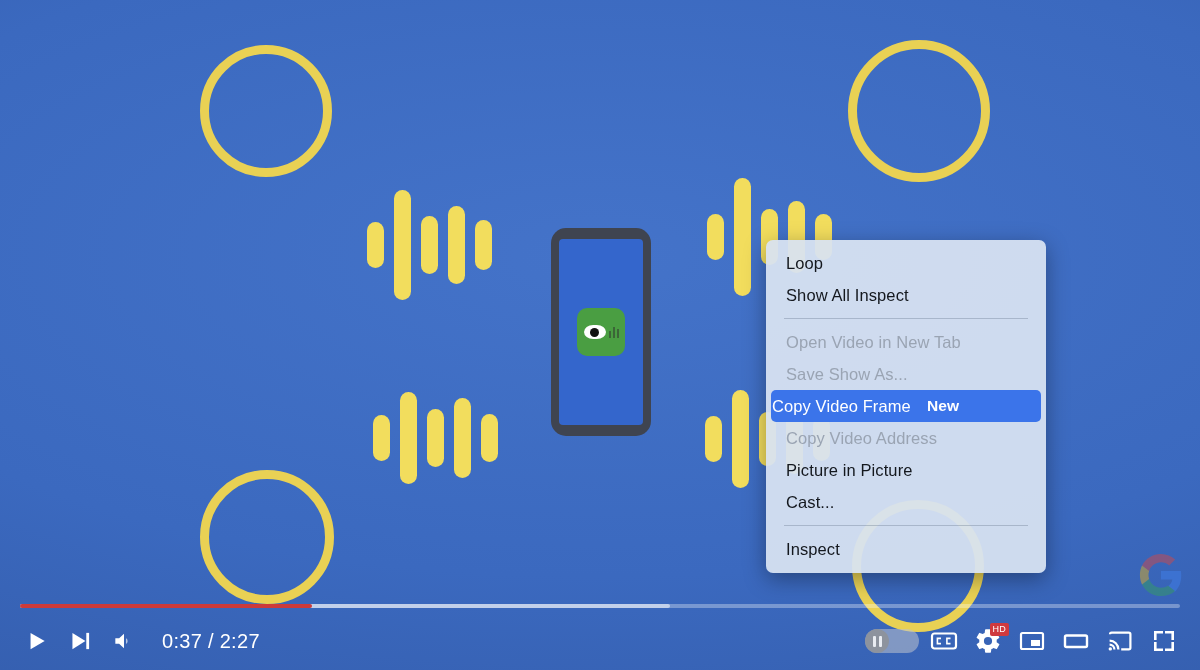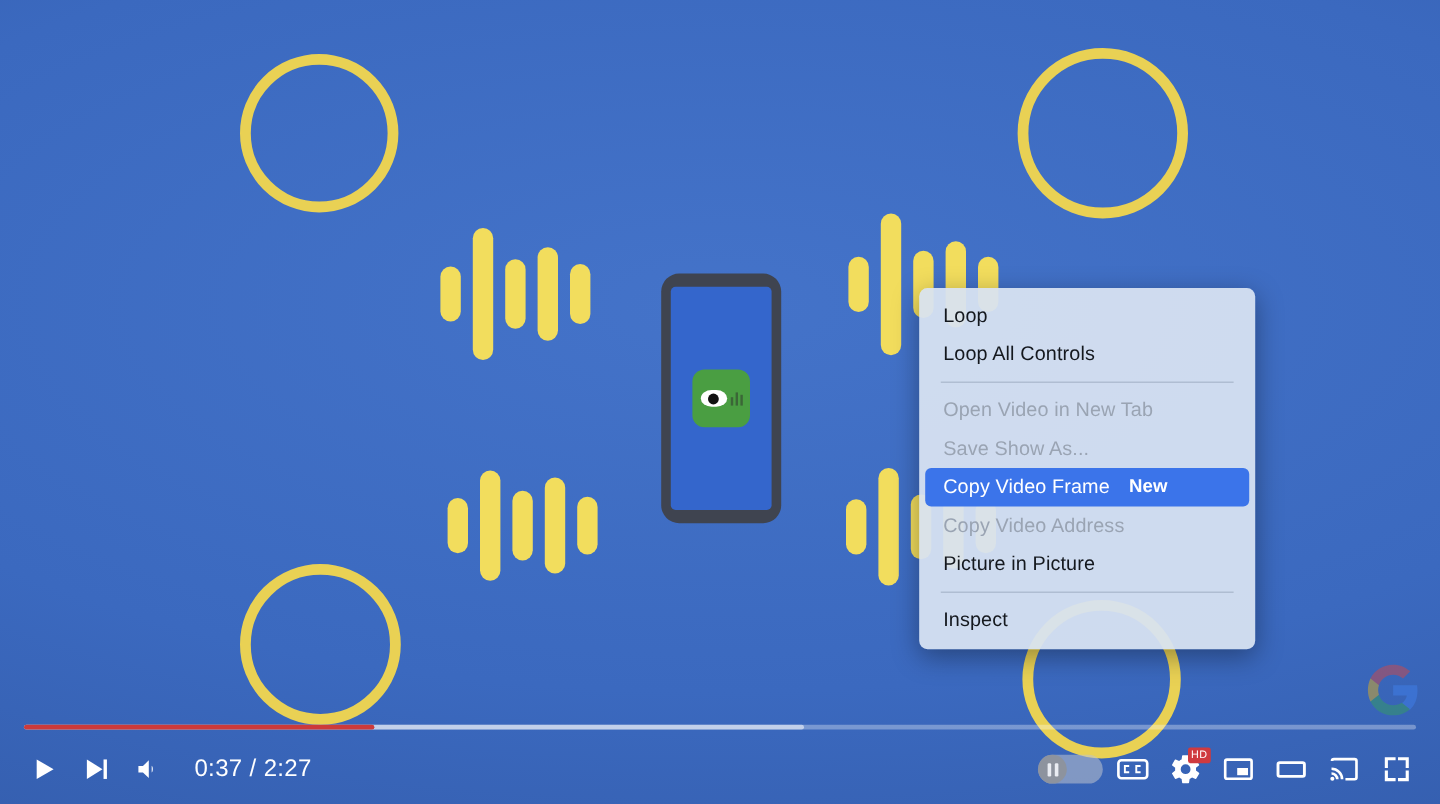--- a/index.html
+++ b/index.html
@@ -90,21 +90,21 @@
     padding:0 20px;
     white-space:nowrap;
     letter-spacing:.1px;
   }
   .mi.disabled { color:#9aa4b3; }
   .mi.selected {
     background:#3b74ea;
     color:#ffffff;
     margin:0 5px;
     border-radius:5px;
-    padding:0 15px;
+    padding:0 1px;
   }
   .mi .badge-new {
     margin-left:16px;
     font-weight:bold;
     font-size:15.5px;
   }
   .msep {
     height:1px;
     background:rgba(80,95,120,.30);
     margin:7px 18px;
@@ -245,38 +245,41 @@
     <path fill="#34A853" d="M24 46c5.9 0 10.9-2 14.6-5.3l-7.1-5.6c-2 1.3-4.5 2.1-7.5 2.1-5.8 0-10.7-3.9-12.4-9.1H4.2v5.8C7.9 41.3 15.4 46 24 46z"></path>
     <path fill="#FBBC05" d="M11.6 28.1c-.4-1.3-.7-2.7-.7-4.1s.3-2.8.7-4.1V14H4.2C2.8 17 2 20.4 2 24s.8 7 2.2 10l7.4-5.9z"></path>
     <path fill="#EA4335" d="M24 10.8c3.3 0 6.2 1.1 8.5 3.3l6.3-6.3C34.9 4.2 29.9 2 24 2 15.4 2 7.9 6.7 4.2 14l7.4 5.8c1.7-5.2 6.6-9 12.4-9z"></path>
   </svg>
 
   <div id="ctx-menu">
       <div class="mi">
         <span>Loop</span>
       </div>
       <div class="mi">
-        <span>Loop All Controls</span>
+        <span>Show All Inspect</span>
       </div>
       <div class="msep"></div>
       <div class="mi disabled">
         <span>Open Video in New Tab</span>
       </div>
       <div class="mi disabled">
         <span>Save Show As...</span>
       </div>
       <div class="mi selected">
         <span>Copy Video Frame</span>
         <span class="badge-new">New</span>
       </div>
       <div class="mi disabled">
         <span>Copy Video Address</span>
       </div>
       <div class="mi">
         <span>Picture in Picture</span>
+      </div>
+      <div class="mi">
+        <span>Cast...</span>
       </div>
       <div class="msep"></div>
       <div class="mi">
         <span>Inspect</span>
       </div>
     </div>
 
   <div id="progress-wrap">
     <div id="progress-track">
       <div id="progress-buffer" style="width: 56%;"></div>

